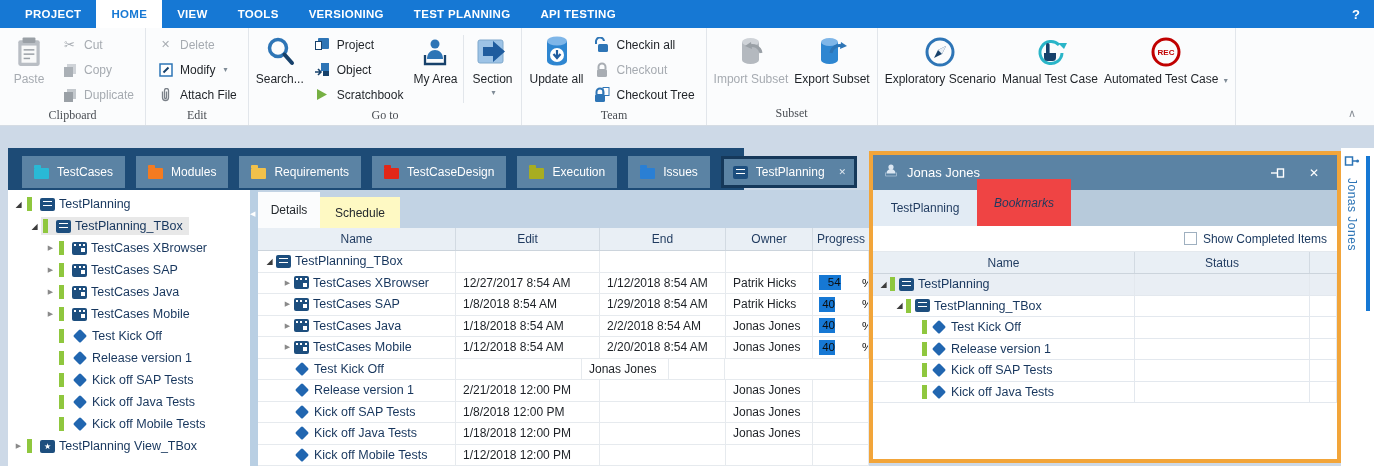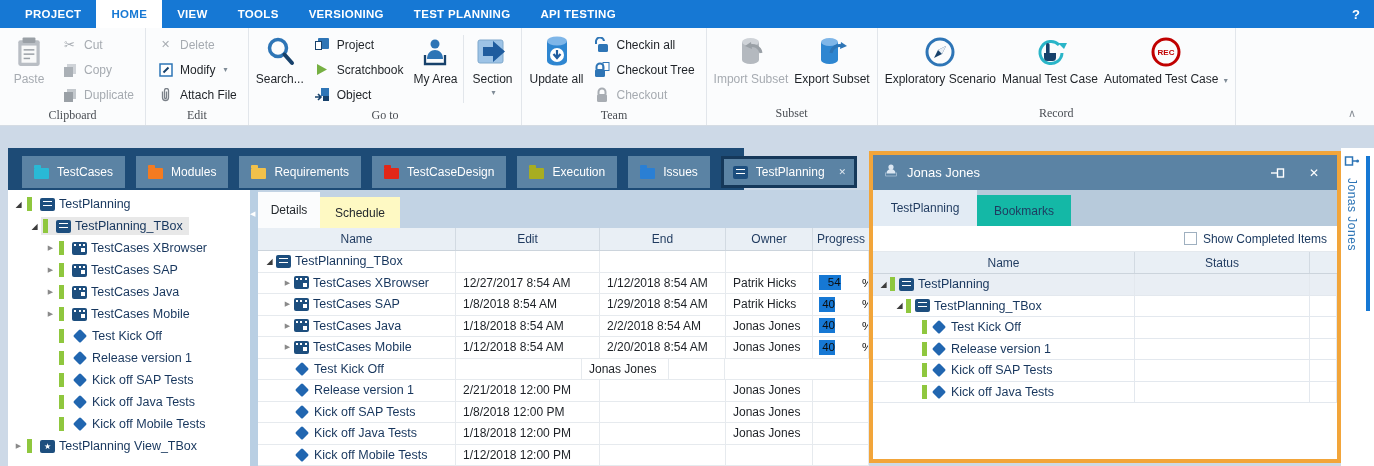--- a/index.html
+++ b/index.html
@@ -79,21 +79,21 @@
   .psuf { margin-left:3px; font-size:11.5px; color:#0d0d0d; }
 
   
   .user-panel { position:absolute; left:869px; top:151px; width:472px; height:312px; border:4px solid #f2a53a; background:#fff; overflow:hidden; }
   .up-header { height:35px; background:#5b83a4; display:flex; align-items:center; padding:0 10px; gap:8px; }
   .up-title { color:#fff; font-size:13px; flex:1; }
   .up-hicon { display:flex; align-items:center; padding:0 8px; }
   .up-tabs { height:36px; background:#b7cadb; display:flex; align-items:flex-end; }
   .utab { font-size:12px; color:#1f3a5f; display:flex; align-items:center; justify-content:center; cursor:default; }
   .utab.t-testplanning { width:104px; height:36px; background:#e2ebf4; }
-  .utab.t-bookmarks { width:94px; height:31px; background:#14b8a6; }
+  .utab.t-bookmarks { width:94px; height:47px; background:#ef4444;font-style:italic; }
   .up-check { height:26px; background:#fff; display:flex; align-items:center; justify-content:flex-end; gap:6px; padding-right:10px; border-bottom:1px solid #e4e9ee; }
   .checkbox { width:13px; height:13px; border:1px solid #9fb0c0; background:#fff; flex:none; }
   .up-check span { font-size:12px; color:#17365d; }
   .uhead { display:flex; height:22px; background:#e9eff5; border-bottom:1px solid #ccd4dc; }
   .uh { font-size:12px; color:#1f3a5f; display:flex; align-items:center; justify-content:center; border-right:1px solid #d2dae2; }
   .u0{width:262px;} .u1{width:175px;} .u2{width:27px; border-right:none;}
   .urow { display:flex; height:21.5px; border-bottom:1px solid #e3e8ee; }
   .urow.hl { background:#e9eef4; }
   .ucell { display:flex; align-items:center; border-right:1px solid #e3e8ee; overflow:hidden; }
   .ucell .nm { font-size:12.5px; color:#17365d; margin-left:4px; white-space:nowrap; }
@@ -215,35 +215,35 @@
             <span class="sicon">
                 <svg width="14" height="13">
                   <rect x="3" y="0" width="11" height="11" rx="1" fill="#2e75b6"></rect>
                   <rect x="0.5" y="3.5" width="6" height="8" fill="#fff" stroke="#17416b"></rect>
                 </svg>
               </span>
             <span>Project</span>
           </div>
           <div class="rsmall">
             <span class="sicon">
-                <svg width="12" height="13">
-                  <path d="M1 1 L11 6.5 L1 12 Z" fill="#76b043"></path>
-                </svg>
-              </span>
-            <span>Scratchbook</span>
-          </div>
-          <div class="rsmall">
-            <span class="sicon">
                 <svg width="14" height="13">
                   <rect x="6" y="0" width="8" height="8" fill="#2e75b6"></rect>
                   <rect x="8" y="8" width="6" height="5" fill="#17416b"></rect>
                   <path d="M0 9 h5 M3 6 l3 3 -3 3" stroke="#17416b" stroke-width="1.6" fill="none"></path>
                 </svg>
               </span>
             <span>Object</span>
+          </div>
+          <div class="rsmall">
+            <span class="sicon">
+                <svg width="12" height="13">
+                  <path d="M1 1 L11 6.5 L1 12 Z" fill="#76b043"></path>
+                </svg>
+              </span>
+            <span>Scratchbook</span>
           </div>
         </div>
         <div class="rbig">
           <span class="bicon">
             <svg width="30" height="32">
                 <circle cx="15" cy="8" r="4.5" fill="#2e75b6"></circle>
                 <path d="M7 23 c0-6 4-9 8-9 s8 3 8 9 Z" fill="#2e75b6"></path>
                 <path d="M5 19 v9 h20 v-9" fill="none" stroke="#17416b" stroke-width="2.3"></path>
               </svg>
           </span>
@@ -280,38 +280,38 @@
         <div class="rstack">
           <div class="rsmall">
             <span class="sicon">
                 <svg width="16" height="15">
                   <path d="M2 7 V5 a4 4 0 0 1 8 -1" fill="none" stroke="#2e75b6" stroke-width="2"></path>
                   <rect x="4" y="7" width="10" height="8" rx="1.5" fill="#2e75b6"></rect>
                 </svg>
               </span>
             <span>Checkin all</span>
           </div>
+          <div class="rsmall dis">
+            <span class="sicon">
+                <svg width="14" height="15">
+                  <path d="M3.5 7 V5 a3.5 3.5 0 0 1 7 0 v2" fill="none" stroke="#a8adb3" stroke-width="2"></path>
+                  <rect x="2" y="7" width="10" height="8" rx="1.5" fill="#a8adb3"></rect>
+                </svg>
+              </span>
+            <span>Checkout</span>
+          </div>
           <div class="rsmall">
             <span class="sicon">
                 <svg width="16" height="15">
                   <rect x="9" y="0.5" width="6" height="8" fill="#fff" stroke="#2e75b6"></rect>
                   <path d="M2.5 7 V5 a3.5 3.5 0 0 1 7 0 v2" fill="none" stroke="#2e75b6" stroke-width="2"></path>
                   <rect x="1" y="7" width="10" height="8" rx="1.5" fill="#2e75b6"></rect>
                 </svg>
               </span>
             <span>Checkout Tree</span>
-          </div>
-          <div class="rsmall dis">
-            <span class="sicon">
-                <svg width="14" height="15">
-                  <path d="M3.5 7 V5 a3.5 3.5 0 0 1 7 0 v2" fill="none" stroke="#a8adb3" stroke-width="2"></path>
-                  <rect x="2" y="7" width="10" height="8" rx="1.5" fill="#a8adb3"></rect>
-                </svg>
-              </span>
-            <span>Checkout</span>
           </div>
         </div>
       </div>
       <div class="rgroup-label">Team</div>
     </div>
 
     <div class="rgroup">
       <div class="rgroup-body">
         <div class="rbig dis">
           <span class="bicon">
@@ -365,21 +365,20 @@
         <div class="rbig" style="min-width:74px">
           <span class="bicon">
             <svg width="32" height="32">
                 <circle cx="16" cy="16" r="13" fill="none" stroke="#c00000" stroke-width="3"></circle>
                 <text x="16" y="19" font-size="8" font-weight="bold" fill="#c00000" text-anchor="middle">REC</text>
               </svg>
           </span>
           <span><span>Automated Test Case</span> <span class="ddown">▾</span></span>
         </div>
       </div>
-      <div class="rgroup-label">Record</div>
     </div>
 
     <div class="ribbon-collapse">∧</div>
   </div>
 
   <div class="navy-strip" id="ws-tabs">
       <div class="ws-tab">
         <span class="ic-folder" style="background: rgb(41, 185, 214);"></span>
         <span class="ws-label">TestCases</span>
       </div>

